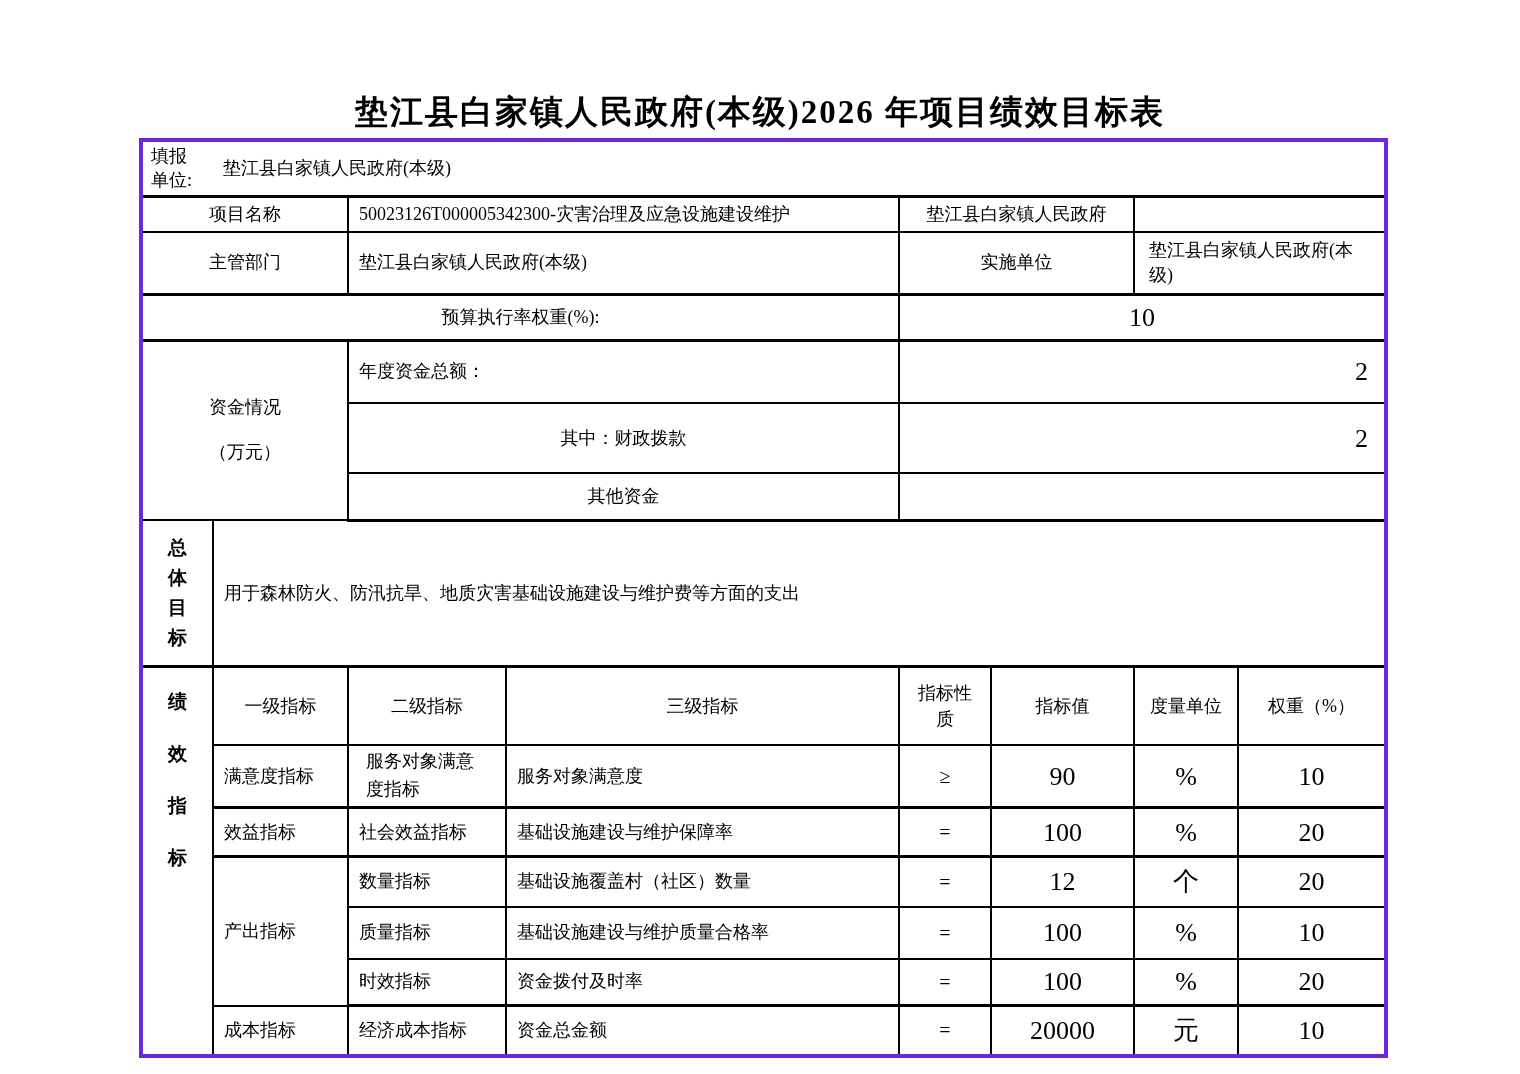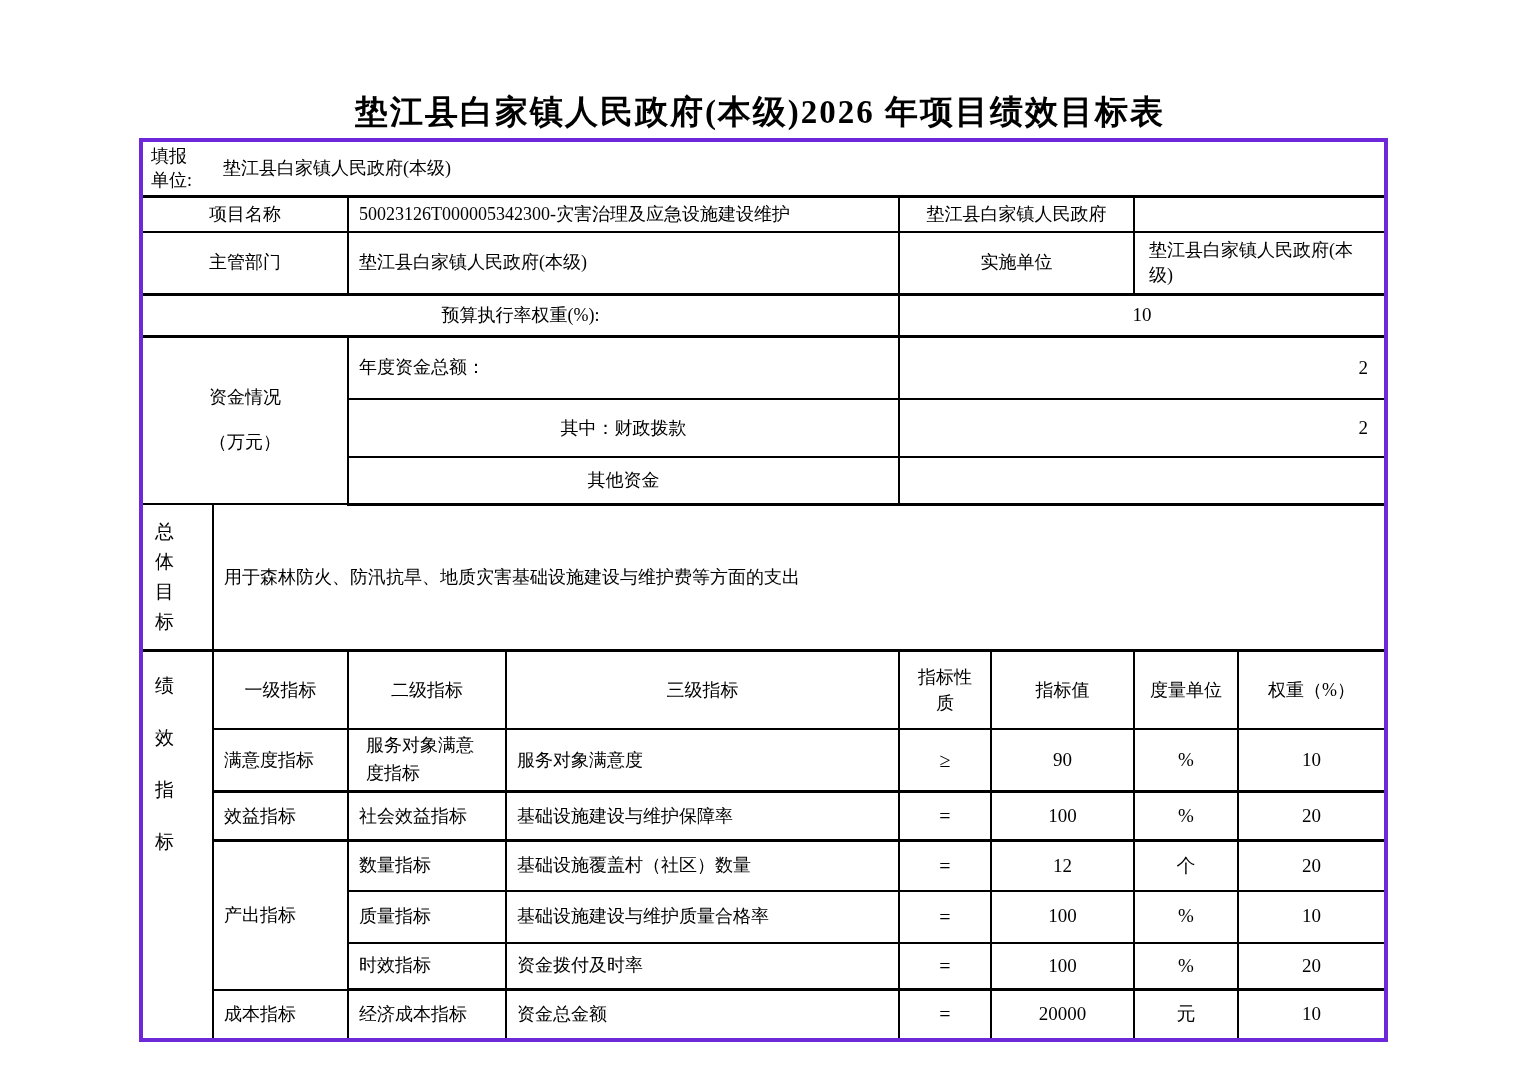--- a/index.html
+++ b/index.html
@@ -12,33 +12,33 @@
   td{border:2px solid #000;font-size:18px;padding:2px 10px;vertical-align:middle;
      overflow:hidden;line-height:1.5;}
   tr.tb td{border-bottom-width:3px;}
   .c{text-align:center;}
   .l{text-align:left;}
   .r{text-align:right;padding-right:16px;}
   
   .fill-flex{display:flex;align-items:center;gap:26px;}
   .fill-label{display:inline-block;width:46px;line-height:1.35;}
   
-  .vcell{text-align:left;padding:12px;}
+  .vcell{text-align:center;padding:12px;font-weight:bold;}
   .vtext{display:inline-block;width:1.15em;font-size:19px;line-height:30px;
          word-break:break-all;white-space:normal;}
   .vtop{vertical-align:top;padding-top:8px;}
   .vtext-perf{line-height:52px;}
   
   .fund-stack{display:flex;flex-direction:column;align-items:center;justify-content:center;gap:18px;}
   
   .mw115{display:inline-block;max-width:115px;vertical-align:middle;margin-left:7px;}
   .mw62{display:inline-block;max-width:62px;vertical-align:middle;line-height:1.45;}
   .impl-val{padding-left:14px;padding-right:12px;line-height:1.4;}
   .nature{font-size:20px;}
-  .num{font-size:19px;}
+  .num{font-size:26px;}
 </style>
 </head>
 <body>
 
 <div class="page">
 
   <div class="doc-title">垫江县白家镇人民政府(本级)2026 年项目绩效目标表</div>
 
   <table class="form">
     <colgroup>
@@ -84,21 +84,21 @@
     <tr style="height:63px">
       <td colspan="2" rowspan="3">
         <div class="fund-stack">
           <span>资金情况</span>
           <span>（万元）</span>
         </div>
       </td>
       <td colspan="2" class="l">年度资金总额：</td>
       <td colspan="4" class="r num">2</td>
     </tr>
-    <tr style="height:58px">
+    <tr style="height:70px">
       <td colspan="2" class="c">其中：财政拨款</td>
       <td colspan="4" class="r num">2</td>
     </tr>
     <tr style="height:47px" class="tb">
       <td colspan="2" class="c">其他资金</td>
       <td colspan="4" class="r num"></td>
     </tr>
 
     <tr style="height:128px" class="tb">
       <td class="vcell">

